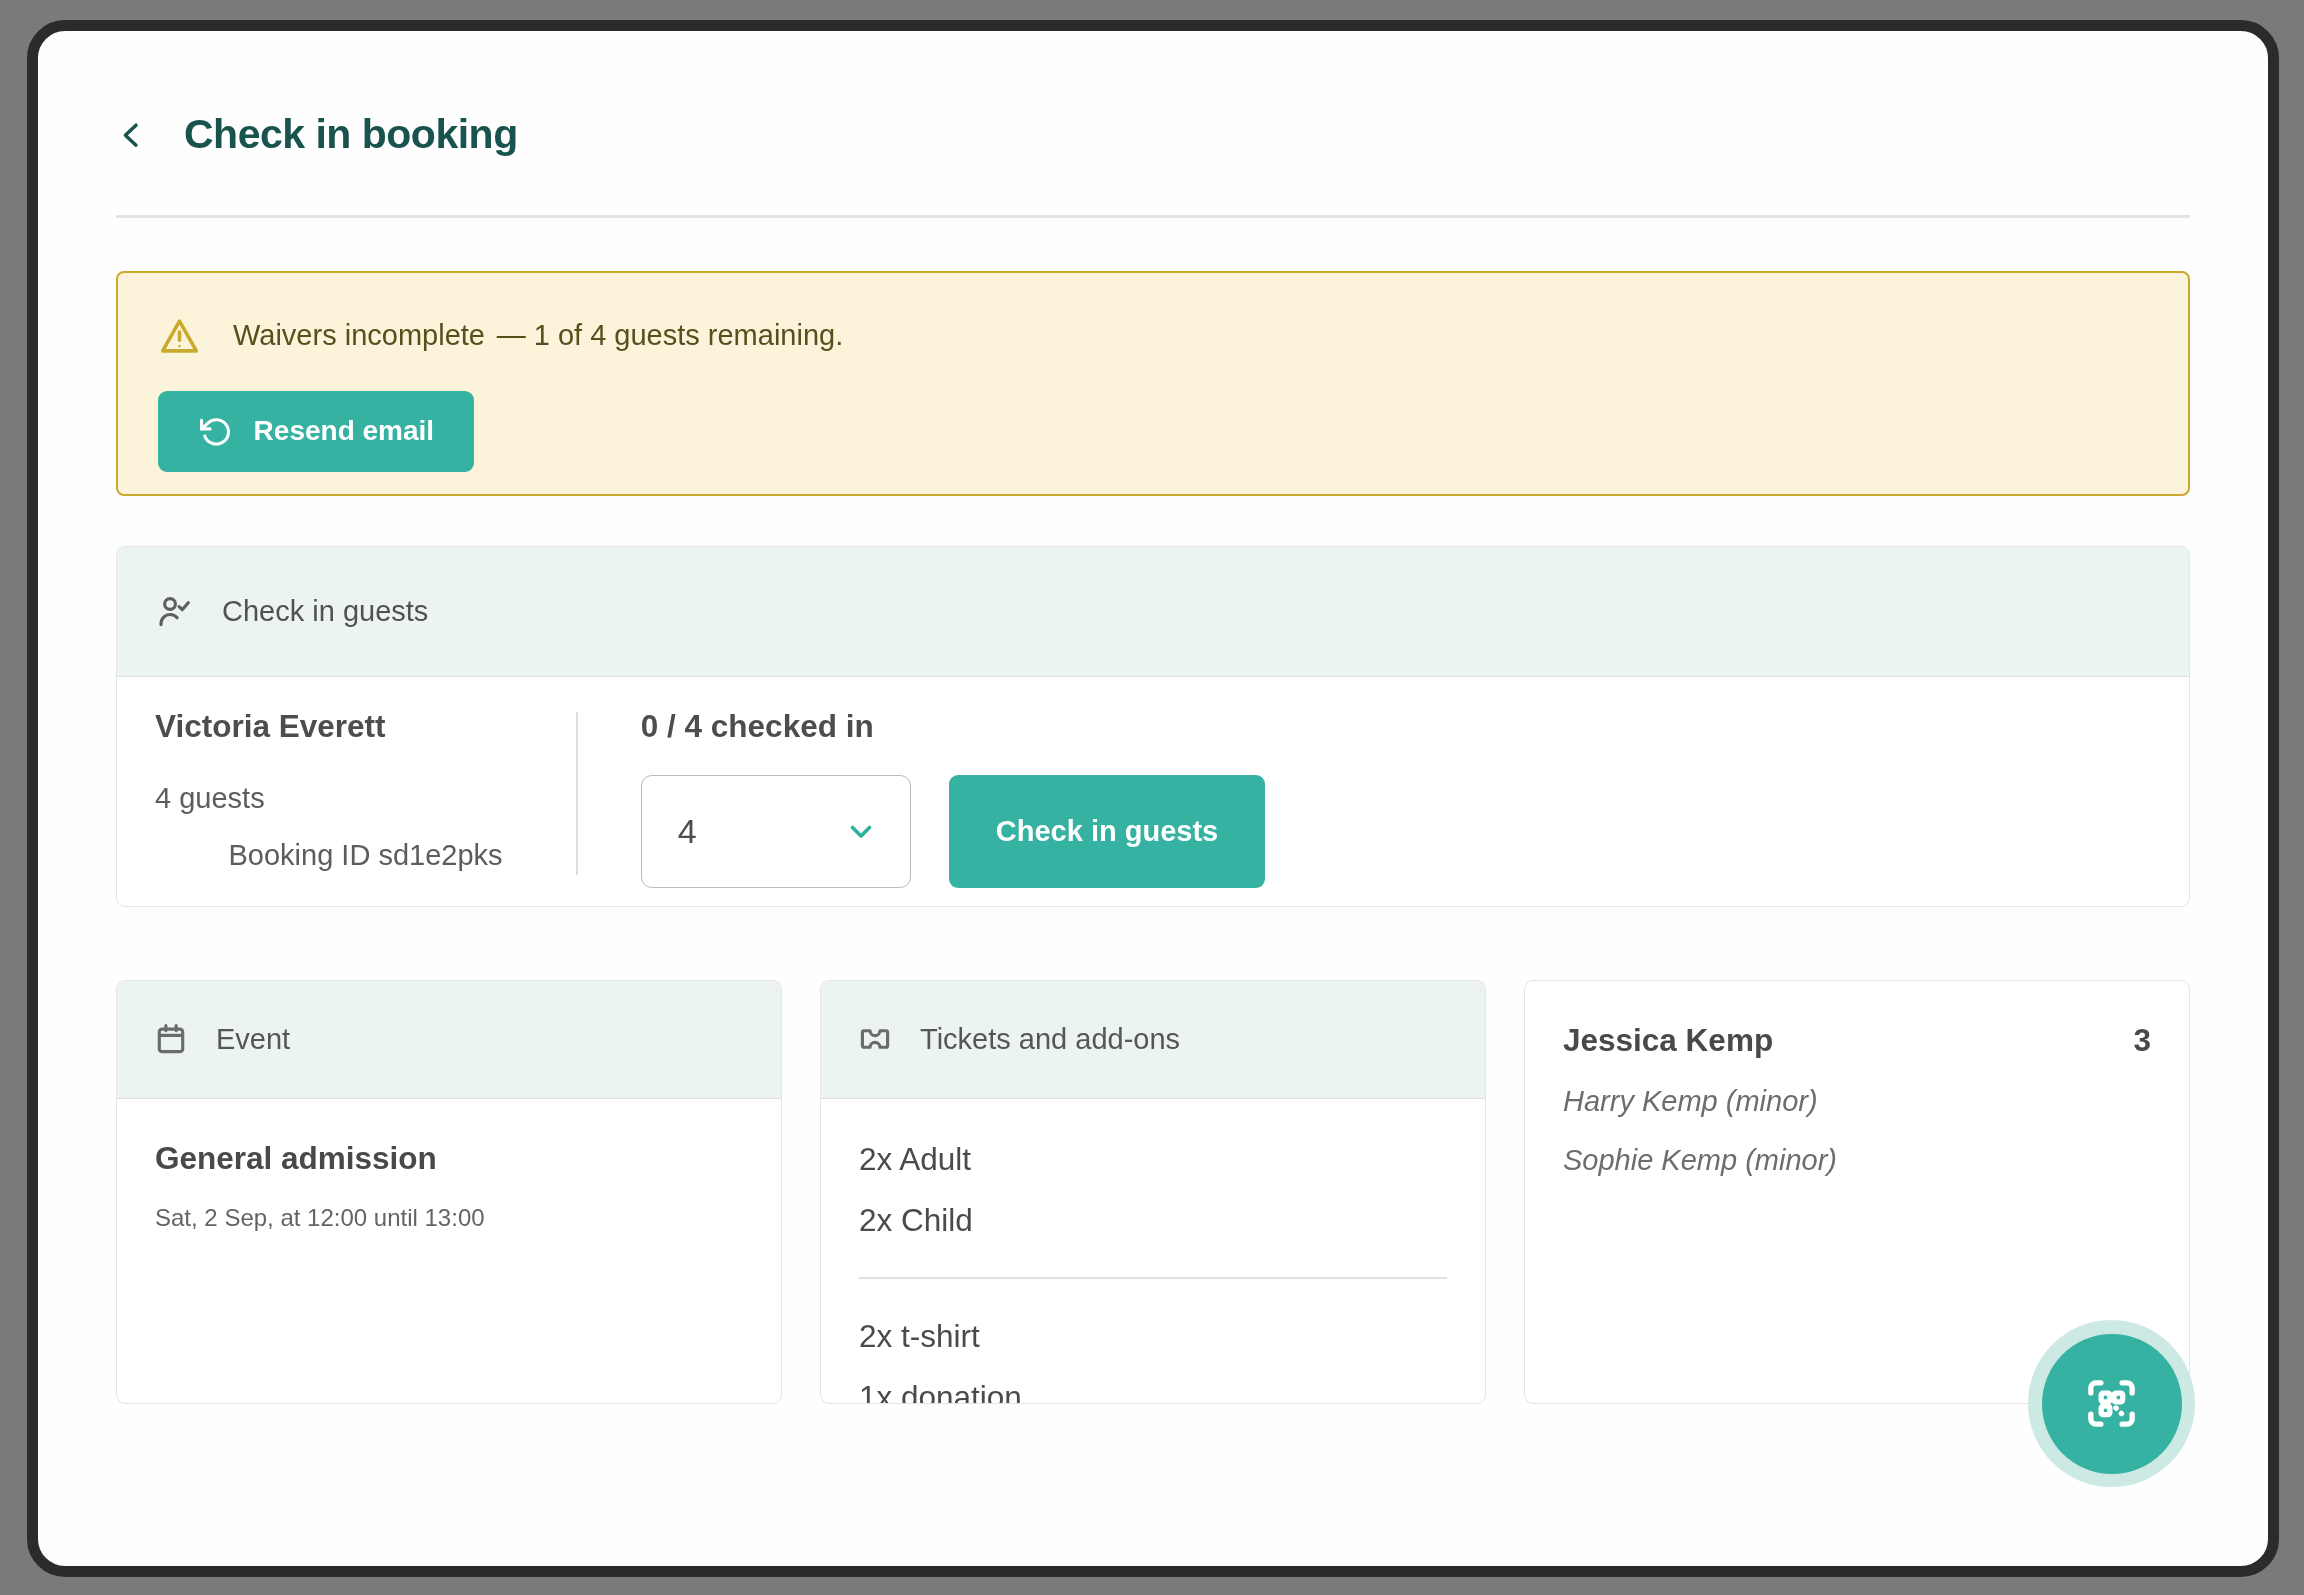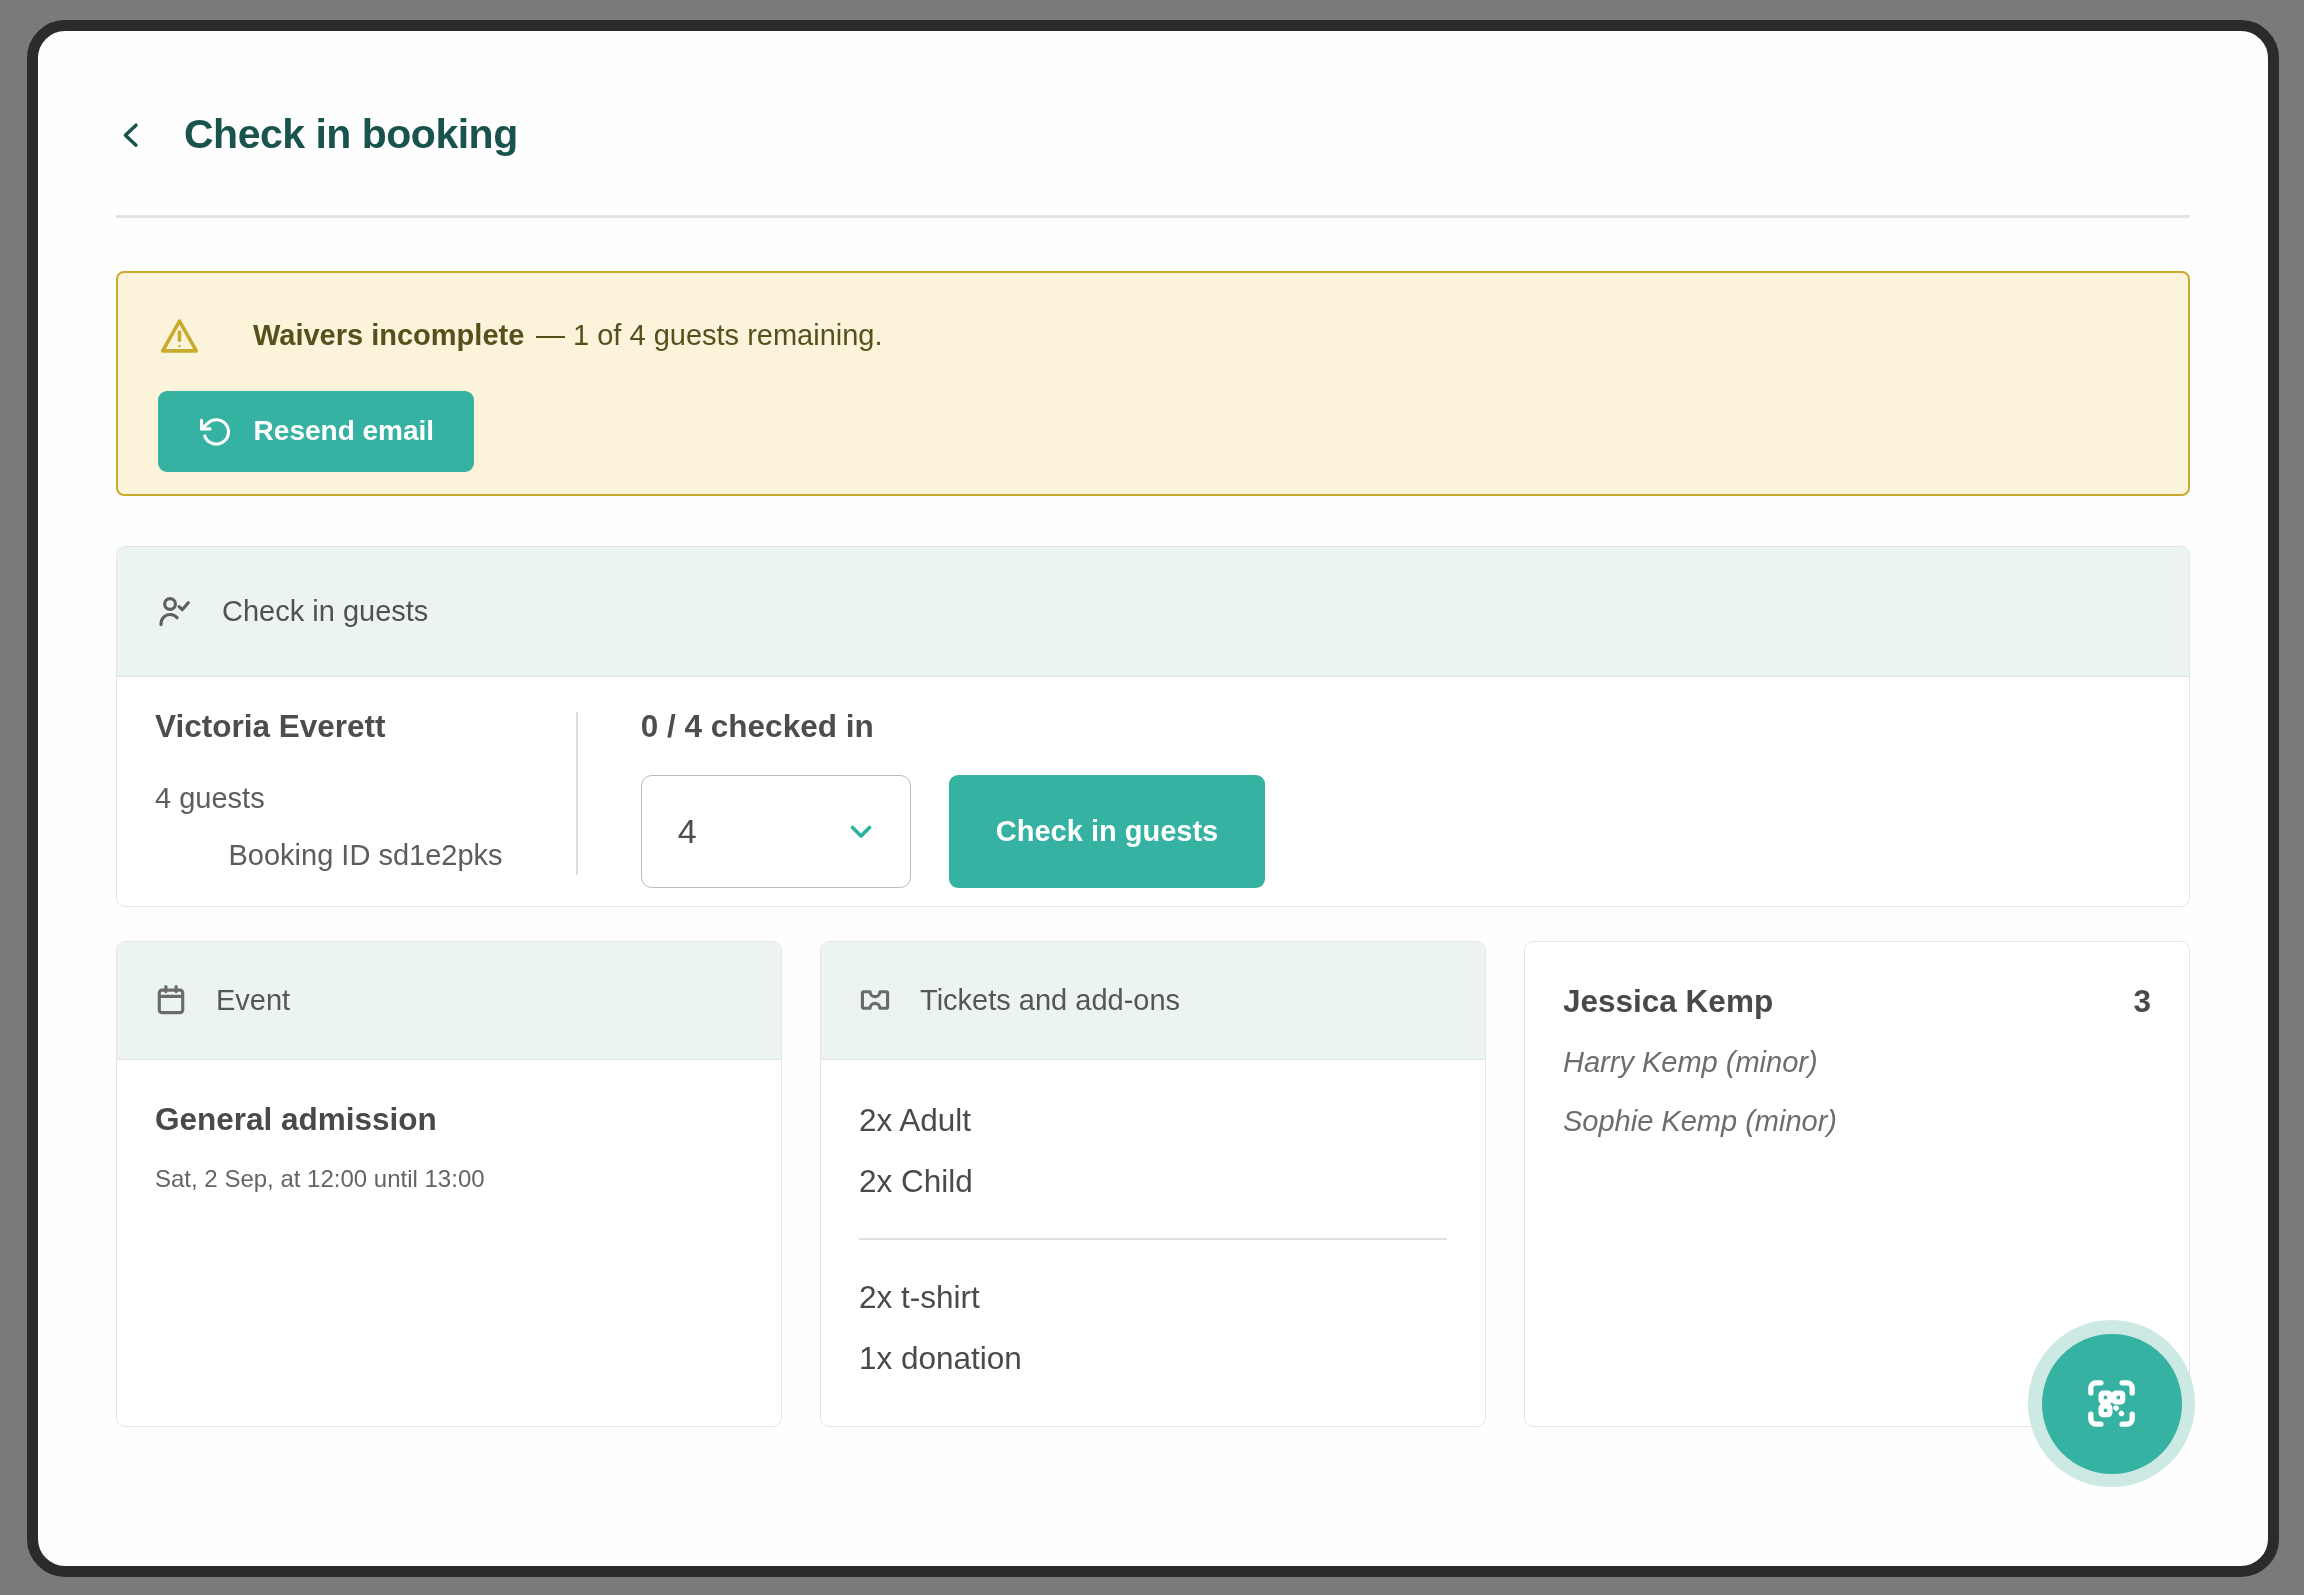--- a/index.html
+++ b/index.html
@@ -28,21 +28,21 @@
 
   
   .banner{
     margin-top:53px;height:225px;box-sizing:border-box;
     background:#fbf4da;border:2.7px solid #c9aa2d;border-radius:8px;
     padding:41px 41px 0 40px;
   }
   .banner-row{display:flex;align-items:center;gap:32px;}
   .warning-icon{color:#c9aa2d;display:inline-flex;}
   .banner-text{font-size:29px;color:#55511d;display:flex;gap:11.7px;align-items:baseline;}
-  .banner-text .b{font-weight:700;margin-left:20px;}
+  .banner-text .b{font-weight:400;}
   .teal-btn{
     display:inline-flex;align-items:center;justify-content:center;gap:21.6px;
     background:#35b2a1;color:#ffffff;border:none;border-radius:9px;
     font-family:"Liberation Sans",sans-serif;font-size:28px;font-weight:700;
     cursor:pointer;
   }
   .resend-btn{margin-top:34px;height:81px;padding:0 40px;justify-content:flex-end;}
 
   
   .panel{
@@ -68,21 +68,21 @@
   .guest-select{
     width:270px;height:113px;box-sizing:border-box;
     border:1.8px solid #b9b9b9;border-radius:10.8px;background:#fff;
     display:flex;align-items:center;justify-content:space-between;
     padding:0 32px 0 36px;font-size:34px;color:#4d4d4d;cursor:pointer;
   }
   .select-chevron{color:#2cb3a0;display:inline-flex;}
   .checkin-btn{height:113px;padding:0 47px;font-size:29px;}
 
   
-  .cards-row{margin-top:34px;display:flex;gap:38px;height:486px;}
+  .cards-row{margin-top:73px;display:flex;gap:38px;height:424px;}
   .card{
     flex:1;border:1.8px solid #e5e5e5;border-radius:9px;background:#ffffff;
     box-sizing:border-box;display:flex;flex-direction:column;overflow:hidden;
   }
   .card-header{
     height:117px;flex:0 0 117px;background:#ecf4f2;border-bottom:1.8px solid #e2e2e2;
     display:flex;align-items:center;gap:27px;padding-left:36px;
     font-size:29px;color:#565656;
   }
   .card-icon{color:#6b6b6b;display:inline-flex;}

